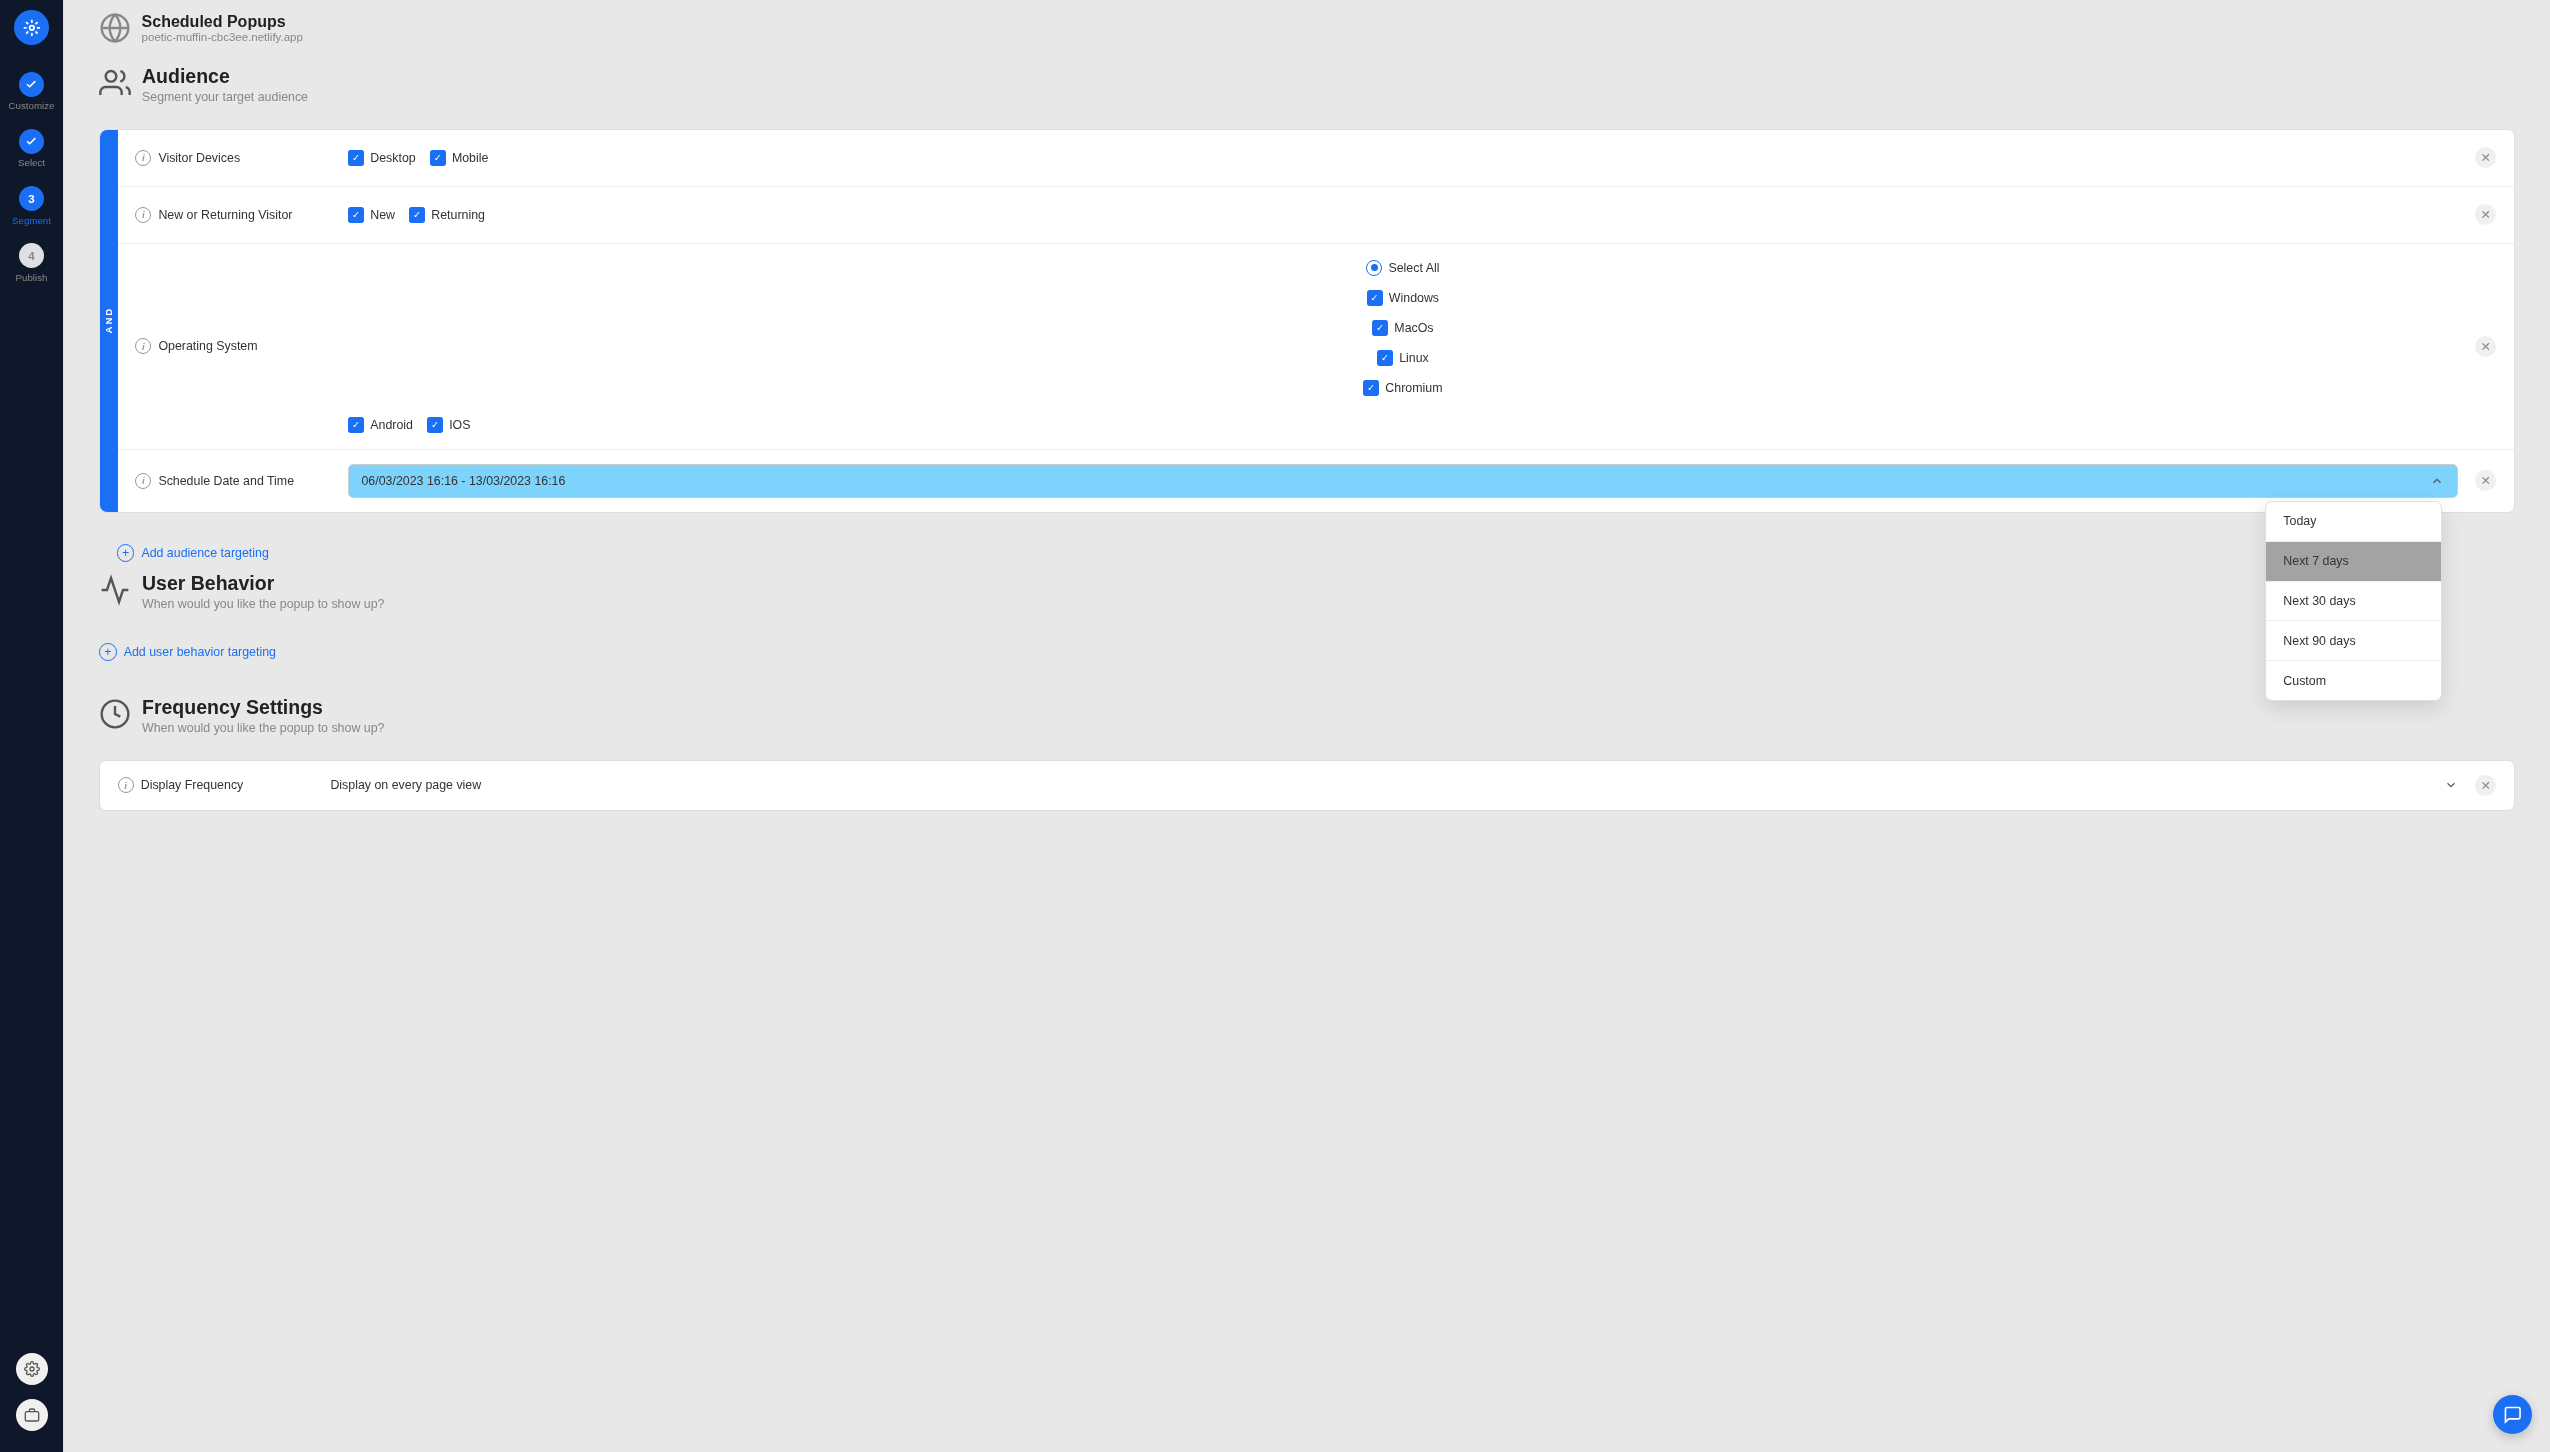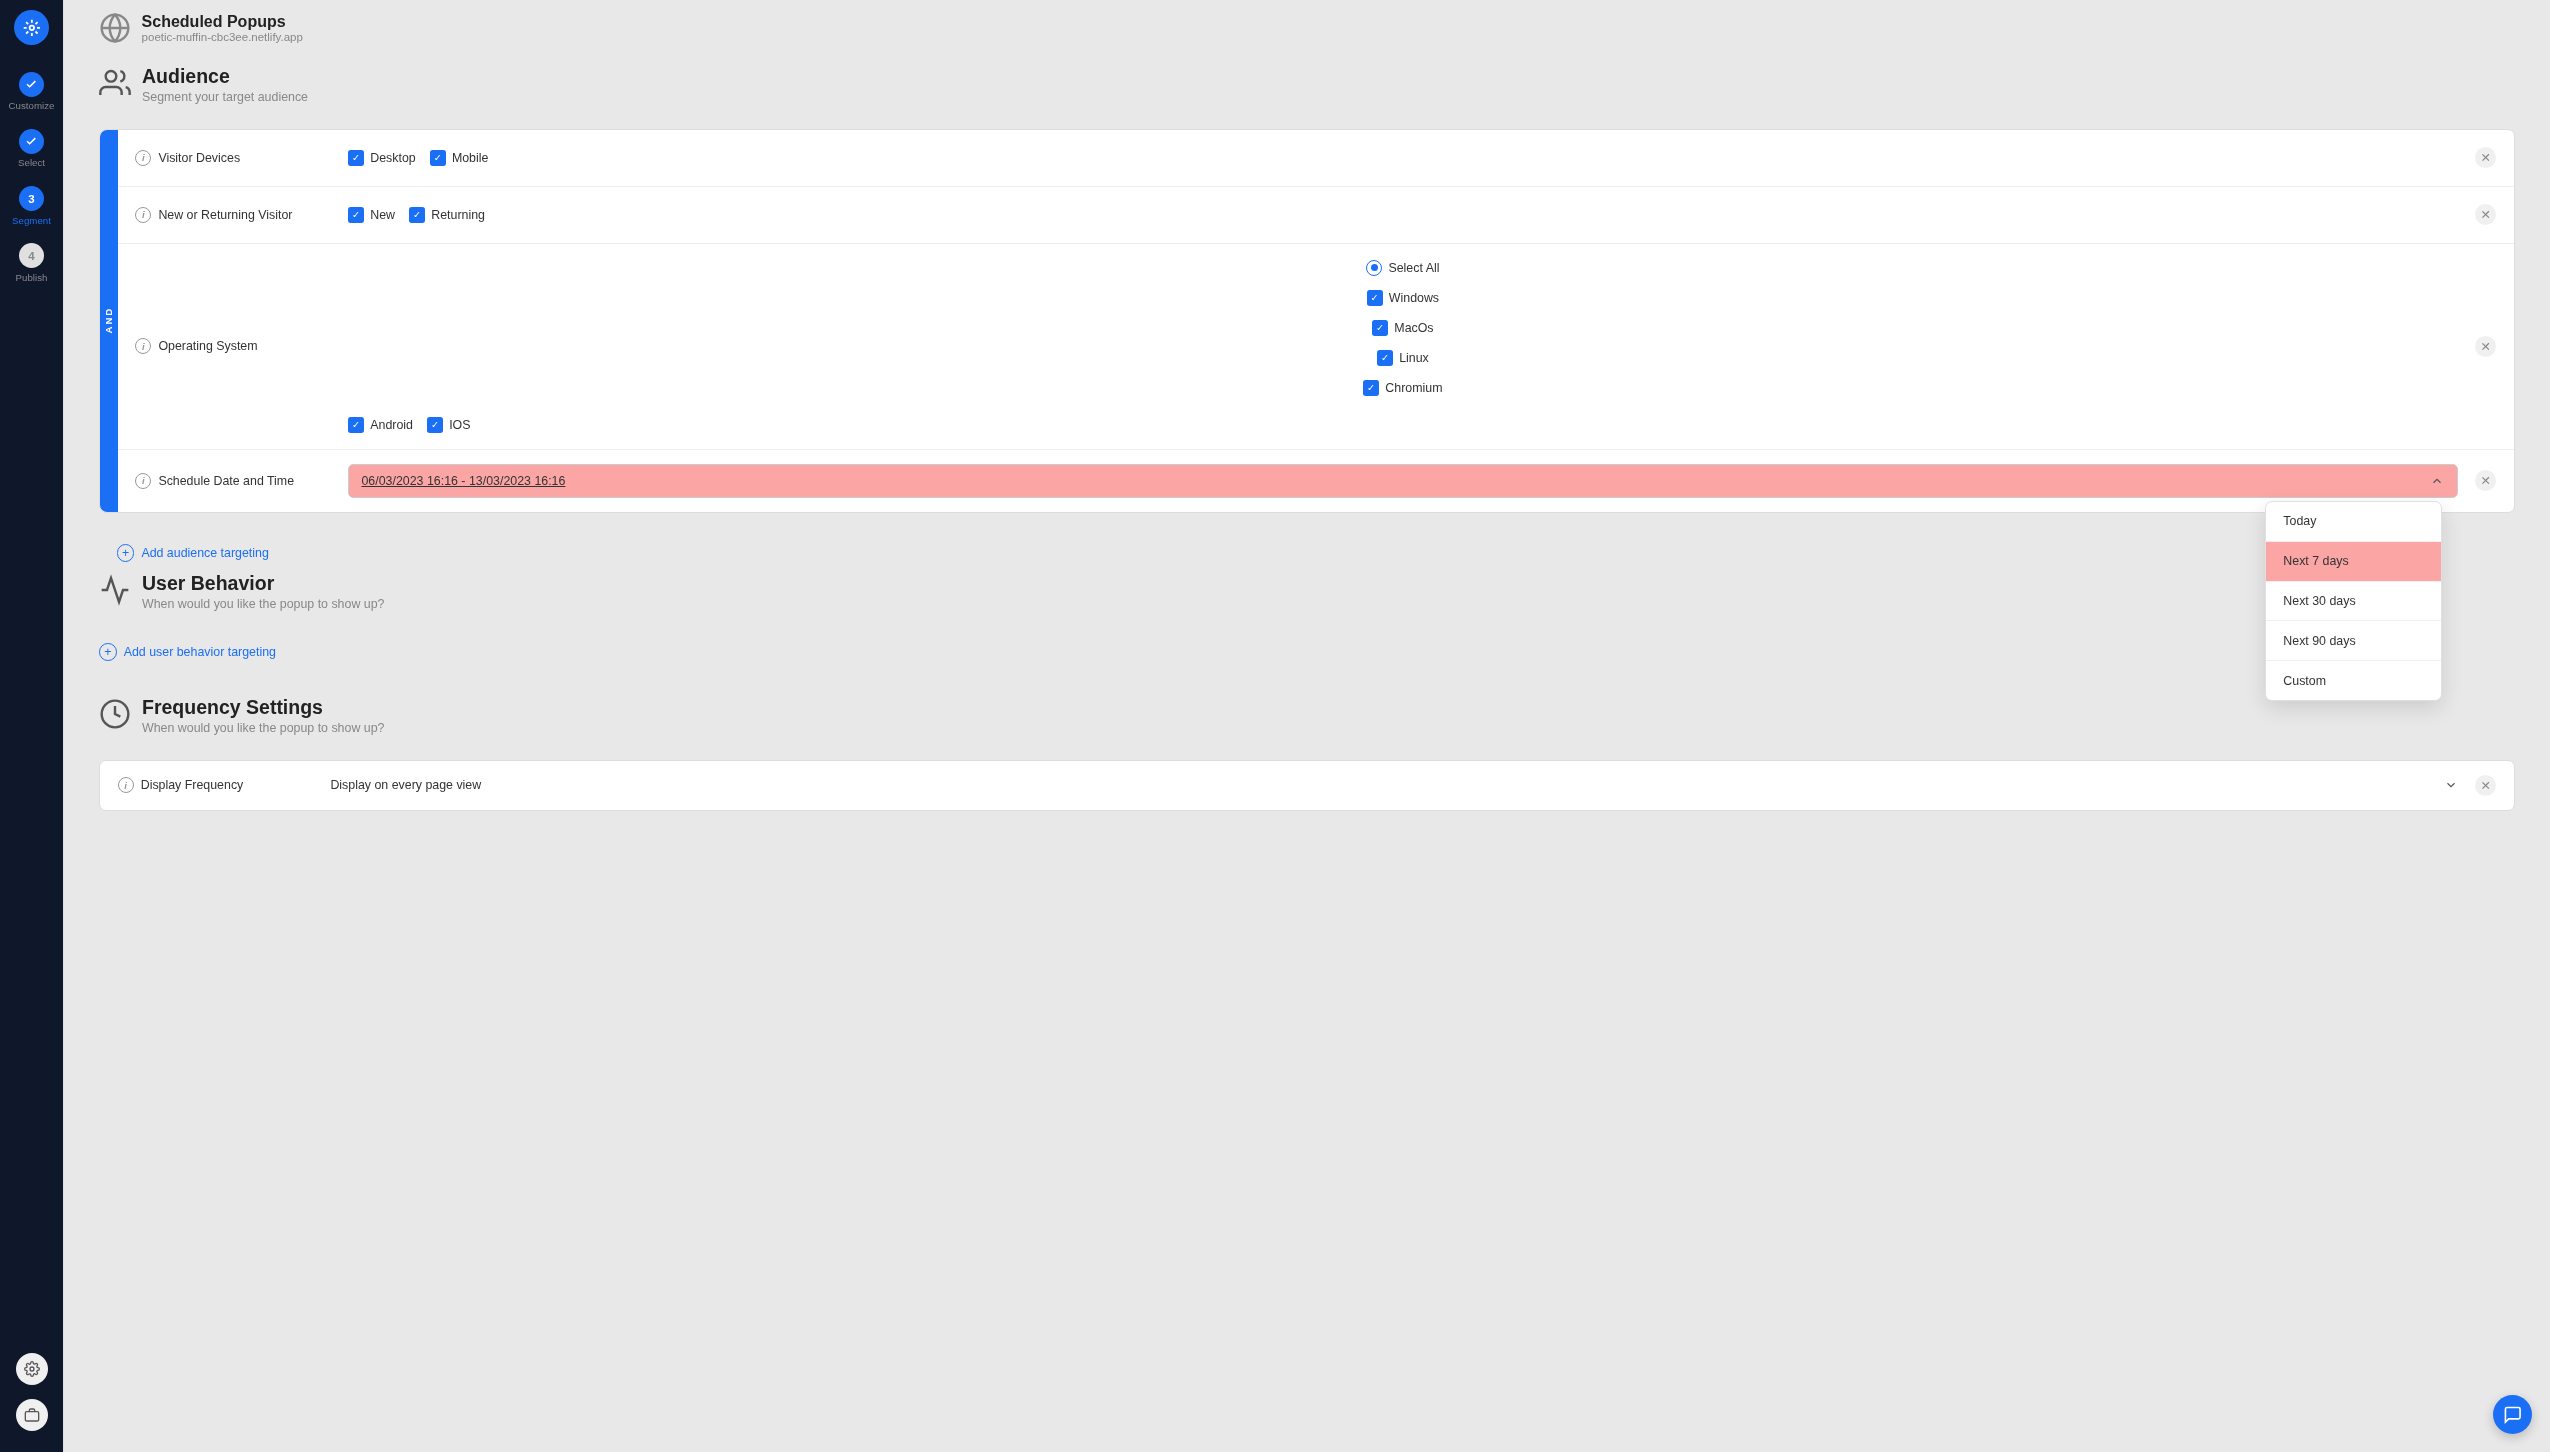--- a/index.html
+++ b/index.html
@@ -244,24 +244,23 @@
     }
     .date-input-field {
       display: flex;
       align-items: center;
       justify-content: space-between;
       border: 0.9px solid #ccc;
       border-radius: 5.3px;
       padding: 8.9px 12.4px;
       font-size: 12.4px;
       color: #333;
-      background: #fca5a5;
+      background: #7dd3fc;
       cursor: pointer;
       width: 100%;
-      text-decoration: underline;
     }
     .date-dropdown {
       position: absolute;
       top: calc(100% + 3.5px);
       right: 16px;
       width: 177px;
       background: white;
       border: 0.9px solid #e0e0e0;
       border-radius: 7px;
       box-shadow: 0 7px 21px rgba(0,0,0,0.12);
@@ -269,21 +268,21 @@
       overflow: hidden;
     }
     .date-dropdown-item {
       padding: 12.4px 17.7px;
       font-size: 12.4px;
       color: #333;
       cursor: pointer;
       border-bottom: 0.9px solid #f0f0f0;
     }
     .date-dropdown-item:last-child { border-bottom: none; }
-    .date-dropdown-item.highlighted { background: #fca5a5; }
+    .date-dropdown-item.highlighted { background: #a3a3a3; }
 
     
     .add-targeting {
       display: flex;
       align-items: center;
       gap: 7px;
       color: #1a6ff4;
       font-size: 12.4px;
       cursor: pointer;
       padding: 10.6px 17.7px;

